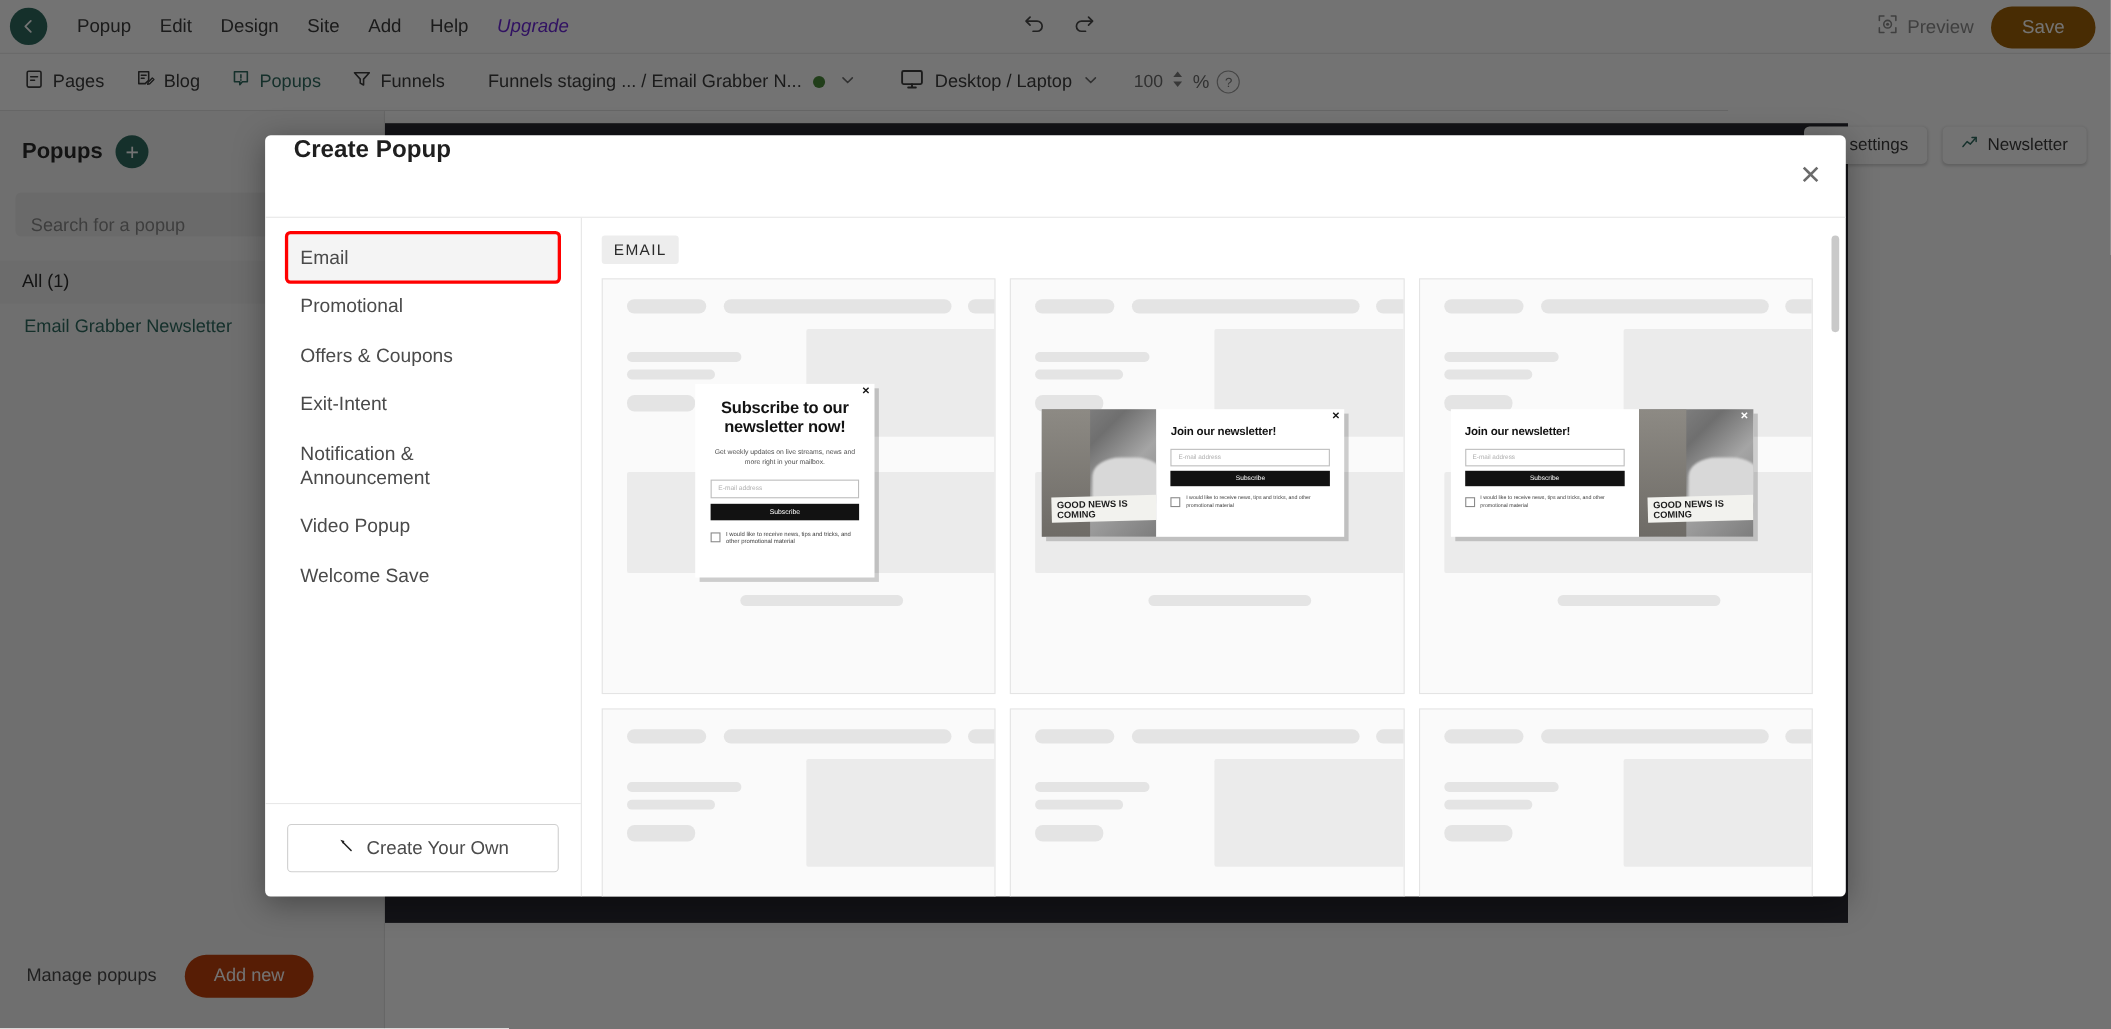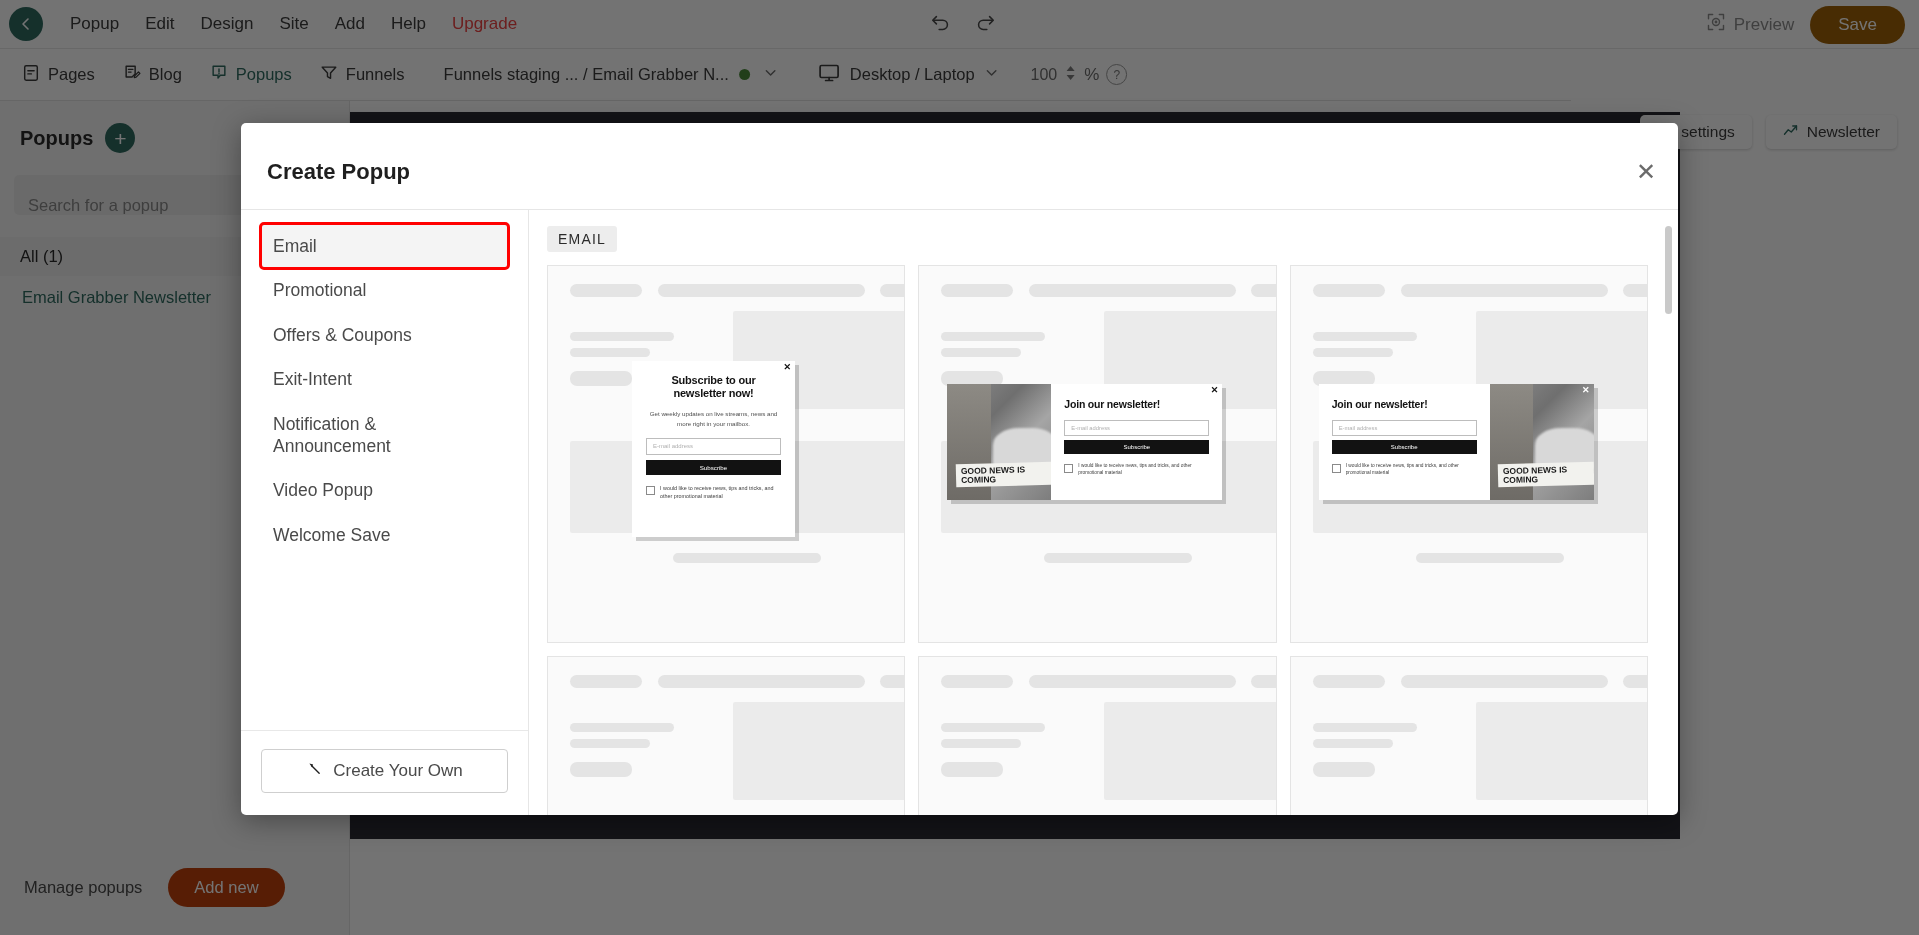--- a/index.html
+++ b/index.html
@@ -24,21 +24,21 @@
     background: #2f6b61; margin-left: 9px;
     display: flex; align-items: center; justify-content: center;
     flex: 0 0 auto;
   }
   .back-circle svg { display:block; }
   .topmenu { display: flex; align-items: center; margin-left: 14px; gap: 0; }
   .topmenu .mi {
     font-size: 17px; color: #3c3c3c; padding: 6px 13px; cursor: default;
     white-space: nowrap;
   }
-  .topmenu .mi.upgrade { color: #ef4444; }
+  .topmenu .mi.upgrade { color: #6d28d9; font-style: italic; }
   .undo-redo {
     position: absolute; left: 930px; top: 0; height: 49px;
     display: flex; align-items: center; gap: 22px;
   }
   .topbar-right {
     position: absolute; right: 14px; top: 0; height: 49px;
     display: flex; align-items: center; gap: 16px;
   }
   .preview-btn { display: flex; align-items: center; gap: 8px; font-size: 17px; color: #8d8d8d; }
   .save-btn {
@@ -132,22 +132,22 @@
 
   
   .modal {
     position: absolute; left: 241px; top: 123px;
     width: 1437px; height: 692px; background: #ffffff;
     border-radius: 5px; z-index: 50;
     box-shadow: 0 6px 28px rgba(0,0,0,.35);
     display: flex; flex-direction: column; overflow: hidden;
   }
   .modal-head {
-    height: 74px; display: flex; align-items: center;
-    padding: 0 28px 0 26px; position: relative; flex: 0 0 auto; margin-top: 12px;
+    height: 74px; display: flex; 
+    padding: 0 28px 0 26px; position: relative; flex: 0 0 auto;
   }
   .modal-title { font-size: 22px; color: #1f1f1f; font-weight: 600; }
   .modal-close {
     position: absolute; right: 22px; top: 50%; transform: translateY(-50%);
     font-size: 24px; color: #6b6b6b; line-height: 1; background: none;
     border: none; font-family: inherit;
   }
   .modal-body { display: flex; flex: 1 1 auto; min-height: 0; border-top: 1px solid #e6e6e6; }
 
   .cat-col {
@@ -448,21 +448,21 @@
               <div class="sk" style="left:332px;top:18px;width:40px;height:13px;"></div>
               <div class="sk-block" style="left:185px;top:45px;width:187px;height:98px;border-radius:2px;"></div>
               <div class="sk" style="left:22px;top:66px;width:104px;height:9px;"></div>
               <div class="sk" style="left:22px;top:82px;width:80px;height:9px;"></div>
               <div class="sk" style="left:22px;top:105px;width:62px;height:15px;"></div>
               <div class="sk-block" style="left:22px;top:175px;width:350px;height:92px;border-radius:2px;"></div>
               <div class="sk" style="left:125px;top:287px;width:148px;height:10px;"></div>
 
               <div class="pp" style="left:84px;top:95px;width:163px;height:176px;padding:13px 14px 12px 14px;">
                 <span class="pp-x">✕</span>
-                <div class="pp-h" style="font-size:11px;line-height:1.2;">Subscribe to our newsletter now!</div>
+                <div class="pp-h" style="font-size:15px;line-height:1.2;">Subscribe to our newsletter now!</div>
                 <div class="pp-sub" style="font-size:6.2px;line-height:1.5;margin-top:9px;">Get weekly updates on live streams, news and more right in your mailbox.</div>
                 <div class="pp-input" style="height:17px;margin-top:10px;padding:0 6px;font-size:6px;">E-mail address</div>
                 <div class="pp-btn" style="height:15px;margin-top:5px;font-size:6.2px;">Subscribe</div>
                 <div class="pp-chk" style="margin-top:10px;font-size:5.4px;line-height:1.45;">
                   <span class="pp-chkbox"></span>
                   <span>I would like to receive news, tips and tricks, and other promotional material</span>
                 </div>
               </div>
             </div>
 

